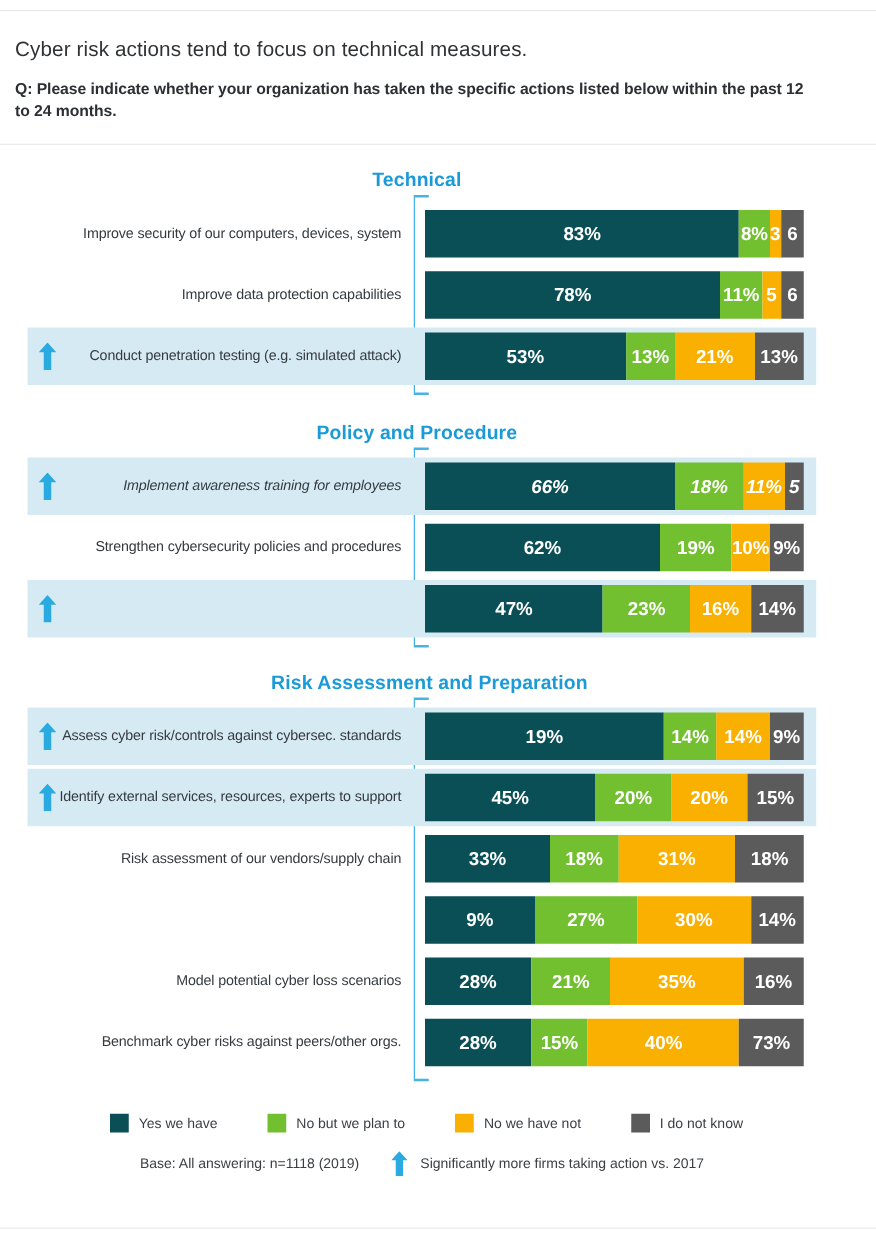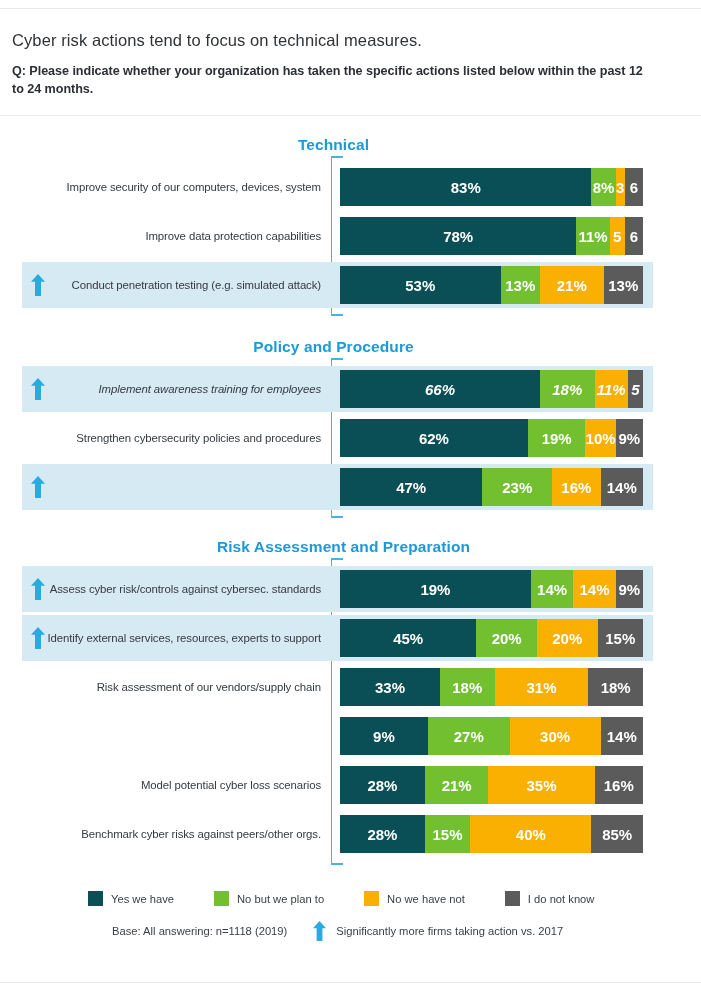--- a/index.html
+++ b/index.html
@@ -331,21 +331,21 @@
           <div class="seg dk" style="width: 16%;">16%</div>
         </div>
       </div>
       <div class="row" style="top: 811px;">
         <div class="band"></div>
         <div class="label">Benchmark cyber risks against peers/other orgs.</div>
         <div class="bar">
           <div class="seg yes" style="width: 28%;">28%</div>
           <div class="seg plan" style="width: 15%;">15%</div>
           <div class="seg no" style="width: 40%;">40%</div>
-          <div class="seg dk" style="width: 17%;">85%</div>
+          <div class="seg dk" style="width: 17%;">73%</div>
         </div>
       </div>
     </div>
 
   <div class="legend" id="legend-host">
       <div class="legend-item">
         <span class="swatch yes"></span>
         <span>Yes we have</span>
       </div>
       <div class="legend-item">

